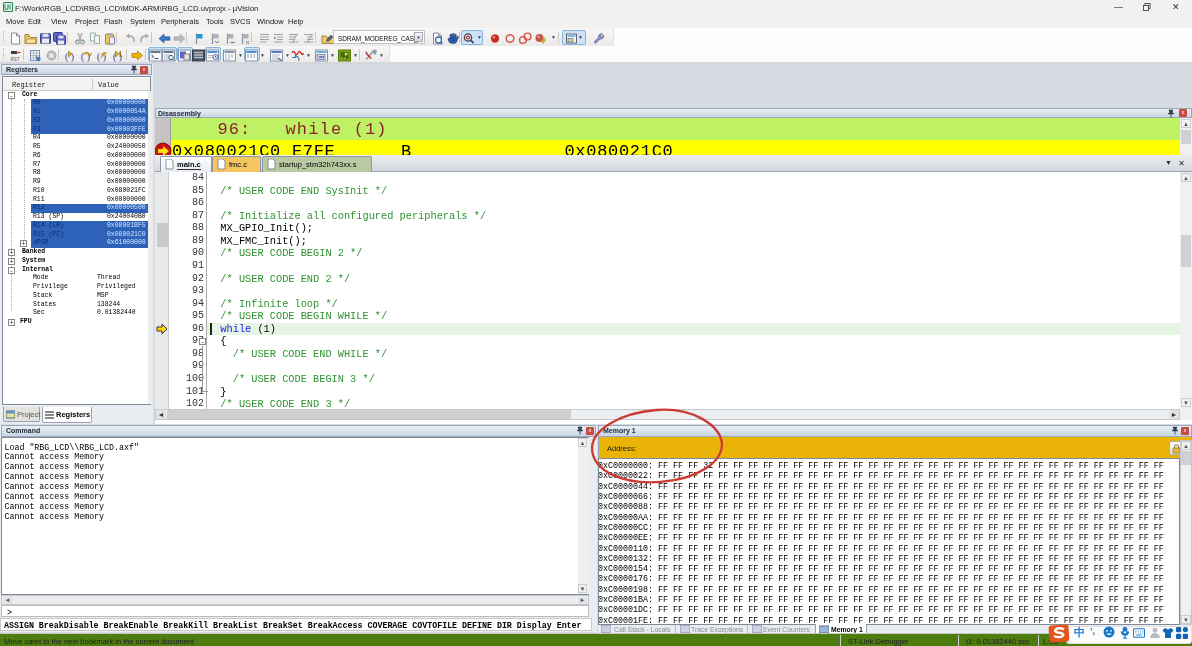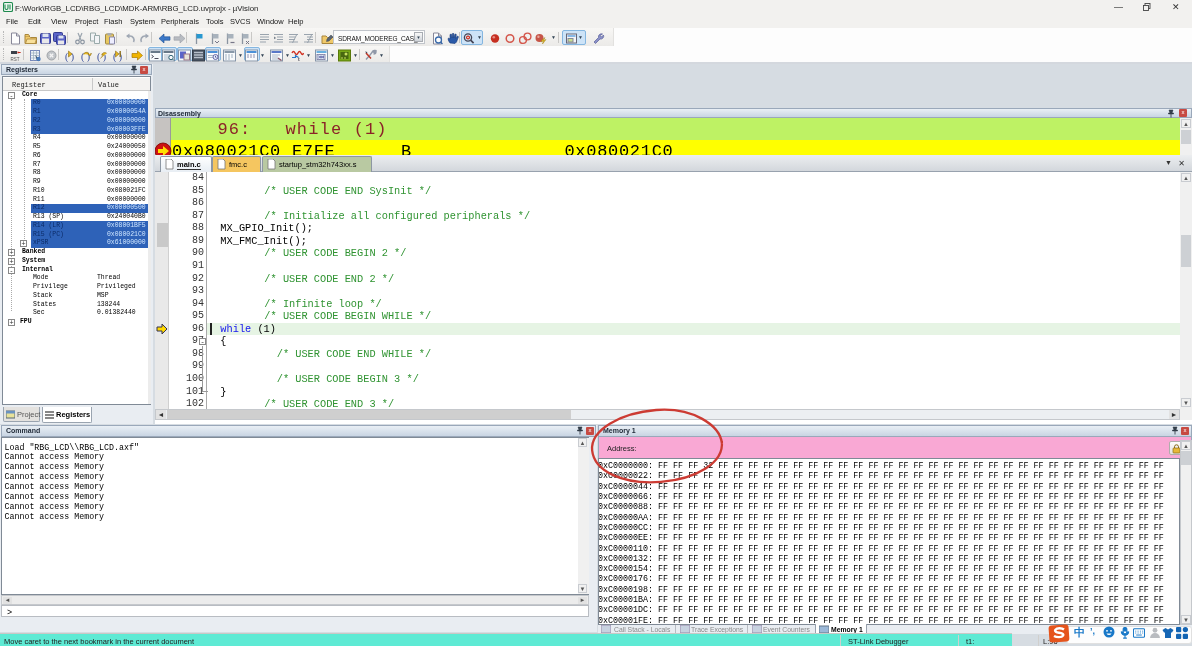--- a/index.html
+++ b/index.html
@@ -54,48 +54,48 @@
 #edittabs { left:155px; top:155px; width:1037px; height:17px; background:linear-gradient(#eceef0,#d3d7dc); border-bottom:1px solid #98a2ae; }
 .etab { position:absolute; top:1px; height:16px; border:1px solid #8d97a3; border-bottom:none; border-radius:2px 2px 0 0; font-size:7.5px; }
 #editor { left:155px; top:172px; width:1037px; height:252px; background:#fff; }
 #edgutter { left:0; top:0; width:14px; height:237px; background:#e9e9e9; border-right:1px solid #d0d0d0; }
 #ednums { position:absolute; left:10px; top:0; width:39px; text-align:right; font-family:"Liberation Mono",monospace; font-size:10px; line-height:12.57px; color:#333; white-space:pre; }
 #edsep { left:51px; top:0; width:1px; height:237px; background:#aaa; }
 #edcode { position:absolute; left:53px; top:0; font-family:"Liberation Mono",monospace; font-size:10.3px; line-height:12.57px; white-space:pre; color:#000; }
 #edhl96 { left:52px; top:150.8px; width:973px; height:12.6px; background:#e6f4e4; }
 #edscroll { left:0; top:237px; width:1025px; height:11px; background:#eceff2; border:1px solid #c5c8cc; }
 #edvs { left:1025px; top:0; width:12px; height:248px; background:#f0f0f0; }
-.cgreen { color:#2f9331;margin-left:44px; }
+.cgreen { color:#2f9331; }
 .cblue { color:#1414ee; }
 
 
 #cmdwin { left:0; top:425px; width:597px; height:207px; background:#e9edf2; }
 #cmdtitle { left:1px; top:0; width:595px; height:12px; }
 #cmdtitle span { position:absolute; left:4px; top:1px; }
 #cmdbody { left:1px; top:12px; width:588px; height:158px; background:#fff; border:1px solid #808a96; }
 #cmdtext { position:absolute; left:2.5px; top:4.5px; font-family:"Liberation Mono",monospace; font-size:8.3px; line-height:9.9px; white-space:pre; color:#000; }
 #cmdvs { position:absolute; left:576px; top:0; width:11px; height:156px; background:#f0f0f0; }
 #cmdhs { left:1px; top:170px; width:588px; height:10px; background:#ececec; border:1px solid #c5c8cc; }
 #cmdprompt { left:1px; top:180px; width:588px; height:12px; background:#fff; border:1px solid #b8bcc2; font-family:"Liberation Mono",monospace; font-size:8.6px; color:#000; }
 #cmdassign { left:0px; top:193px; width:592px; height:13px; background:#fdfdfd; border:1px solid #c8c8c8; font-family:"Liberation Mono",monospace; font-size:8.3px; font-weight:bold; color:#000; white-space:pre; overflow:hidden; }
 
 
 #memwin { left:598px; top:425px; width:594px; height:209px; background:#e9edf2; }
 #memtitle { left:0; top:0; width:594px; height:12px; }
 #memtitle span { position:absolute; left:4px; top:1px; }
-#memaddr { left:0; top:12px; width:594px; height:21px; background:#f9a8d4; border-left:1px solid #98a8ba; border-right:1px solid #98a8ba; }
+#memaddr { left:0; top:12px; width:594px; height:21px; background:#eab308; border-left:1px solid #98a8ba; border-right:1px solid #98a8ba; }
 #memaddrin { position:absolute; left:38px; top:5px; width:528px; height:13px; background:#fff; border:1px solid #889; font-size:7.2px; color:#222; }
 #memdump { left:0; top:33px; width:582px; height:167px; background:#fff; border:1px solid #808a96; overflow:hidden; }
 #memrows { position:absolute; left:-1px; top:2px; font-family:"Liberation Mono",monospace; font-size:8.35px; line-height:10.32px; white-space:pre; color:#000; }
 #memvs { left:582px; top:15px; width:12px; height:185px; background:#f0f0f0; border:1px solid #c5c8cc; }
 #memtabs { left:0; top:199px; width:594px; height:10px; font-size:6.8px; color:#8a8a8a; }
 .mtab { position:absolute; top:0; height:10px; }
 
 
-#statusbar { left:0; top:633px; width:1012px; height:13px; background:#5eead4; border-top:1px solid #c9c8c6; font-size:7.5px; color:#222; }
+#statusbar { left:0; top:633px; width:1192px; height:13px; background:#4d7c0f; border-top:1px solid #c9c8c6; font-size:7.5px; color:#222; }
 #statusbar span { position:absolute; top:3px; }
 
 
 #sogou { left:1048px; top:624px; width:144px; height:22px; }
 #sgbar { position:absolute; left:18px; top:2px; width:126px; height:18px; background:#fdfdfd; border:1px solid #e0e0e0; border-radius:3px; }
 .sgi { position:absolute; top:3px; width:12px; height:12px; }
 
 
 .sbarrow { position:absolute; background:#f0f0f0; border:1px solid #c9ccd1; color:#555; text-align:center; }
 </style>
@@ -109,21 +109,21 @@
     </svg>
   <div class="abs" id="titletext">F:\Work\RGB_LCD\RBG_LCD\MDK-ARM\RBG_LCD.uvprojx - µVision</div>
   <div class="abs winbtn" style="left:1114px;">—</div>
   <svg class="abs" style="left:1143px;top:3px" width="8" height="8" viewBox="0 0 8 8">
       <rect x="2" y="0.5" width="5" height="5" fill="none" stroke="#444" stroke-width="0.9"></rect>
       <rect x="0.5" y="2.5" width="5" height="5" fill="#f2f1ef" stroke="#444" stroke-width="0.9"></rect>
     </svg>
   <div class="abs winbtn" style="left:1172px;">✕</div>
 </div>
 <div class="abs" id="menubar">
-  <span style="left:6px">File</span>
+  <span style="left:6px">Move</span>
     <span style="left:28px">Edit</span>
     <span style="left:51px">View</span>
   <span style="left:75px">Project</span>
     <span style="left:104px">Flash</span>
     <span style="left:130px">System</span>
   <span style="left:161px">Peripherals</span>
     <span style="left:206px">Tools</span>
     <span style="left:230px">SVCS</span>
   <span style="left:257px">Window</span>
     <span style="left:288px">Help</span>
@@ -642,20 +642,21 @@
         <div class="sbarrow" style="left:0px;top:146px;width:9px;height:9px;font-size:6px;line-height:9px">▼</div>
       </div>
   </div>
   <div class="abs" id="cmdhs">
       <div style="position:absolute;left:1px;top:0.5px;width:9px;height:7px;background:#e2e2e2;font-size:6px;text-align:center;line-height:7px;color:#555">◄</div>
       <div style="position:absolute;right:1px;top:0.5px;width:9px;height:7px;background:#e2e2e2;font-size:6px;text-align:center;line-height:7px;color:#555">►</div>
     </div>
   <div class="abs" id="cmdprompt">
       <span style="position:absolute;left:5px;top:2px">&gt;</span>
     </div>
+  <div class="abs" id="cmdassign"><span style="position:absolute;left:3px;top:2px">ASSIGN BreakDisable BreakEnable BreakKill BreakList BreakSet BreakAccess COVERAGE COVTOFILE DEFINE DIR Display Enter</span></div>
 </div>
 
 <div class="abs" id="memwin">
   <div class="abs ptitle" id="memtitle">
       <span>Memory 1</span>
     </div>
   <div class="abs pin" style="left:573px;top:1px"><svg width="8" height="9" viewBox="0 0 8 9">
         <path d="M2 1 h4 l-1 3 h1.5 l0 1 h-5 l0 -1 h1.5 z" fill="#36414e" stroke="#242e3a" stroke-width="0.5"></path>
         <path d="M4 5 v3.5" stroke="#242e3a" stroke-width="0.8"></path>
       </svg></div>

